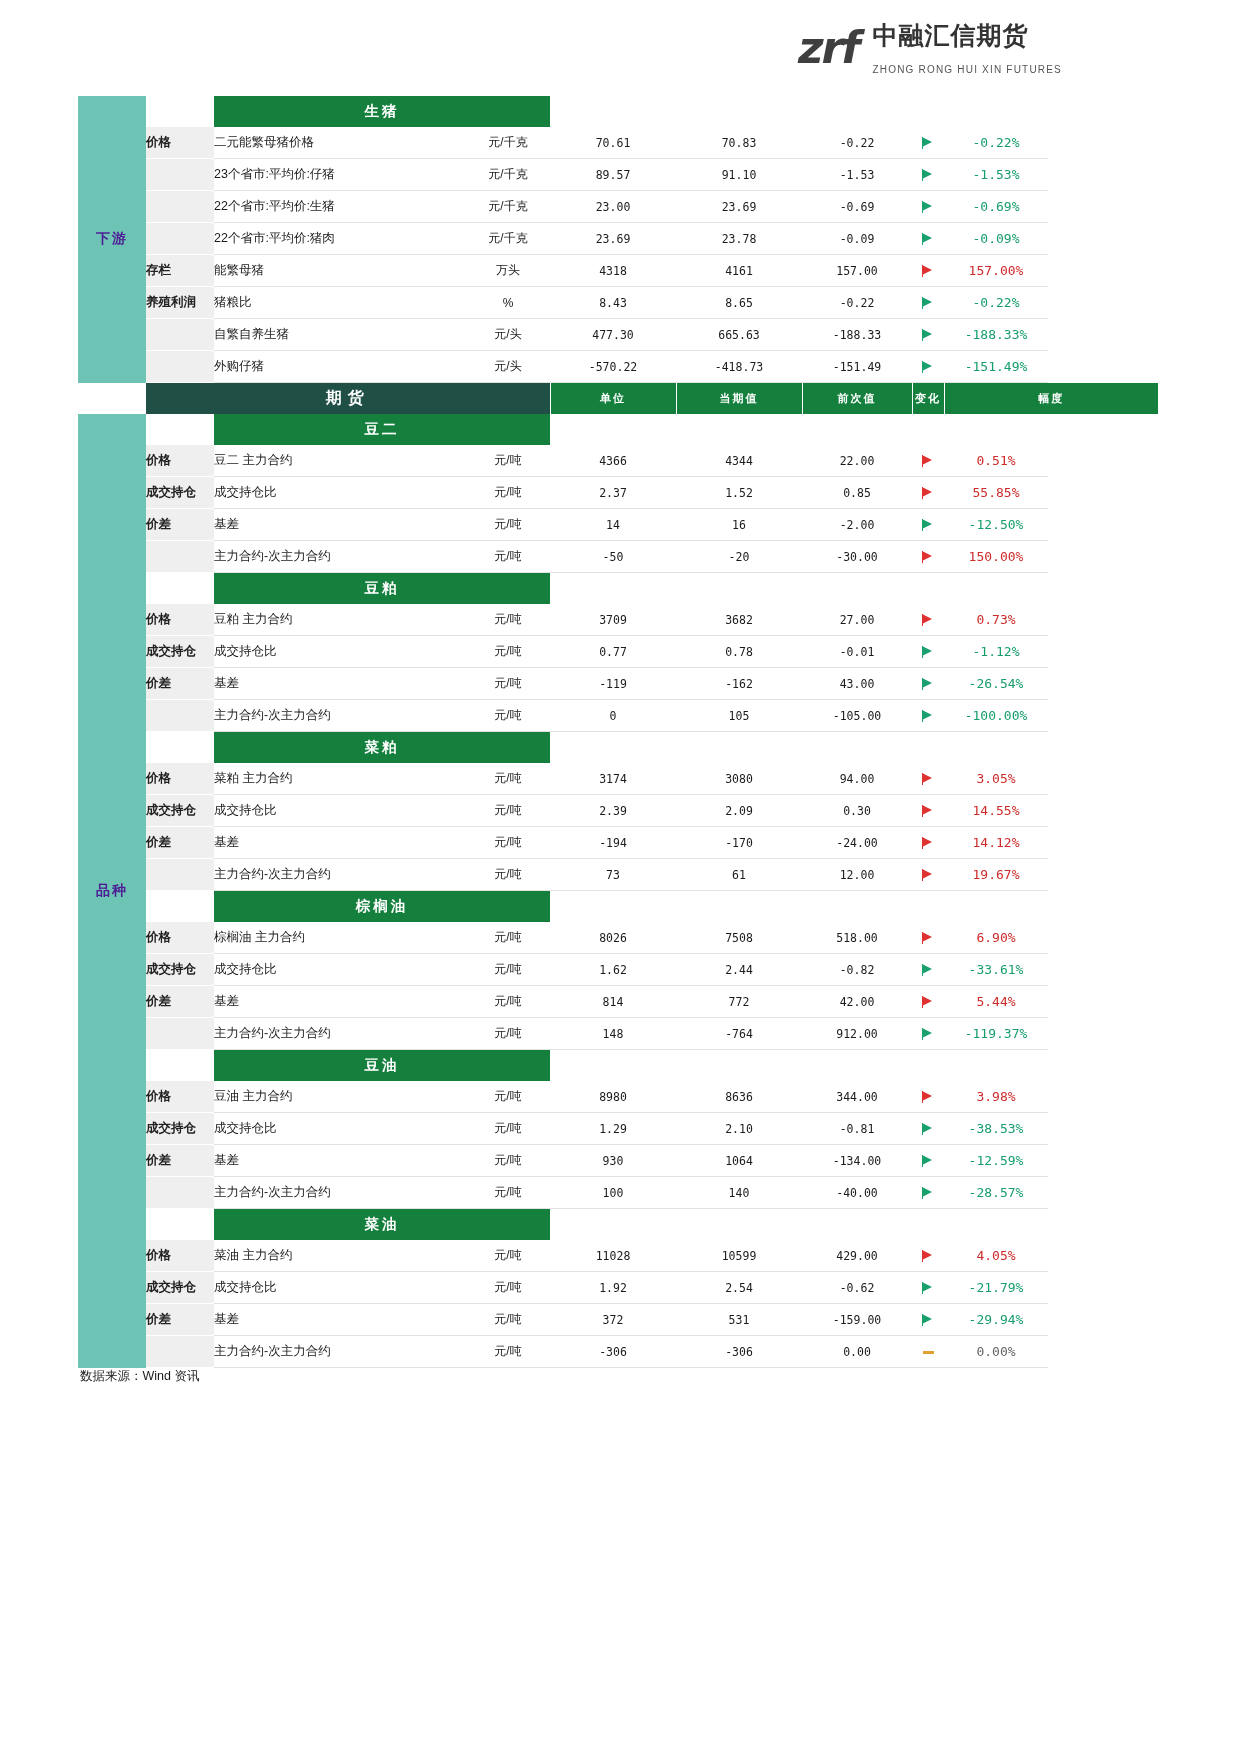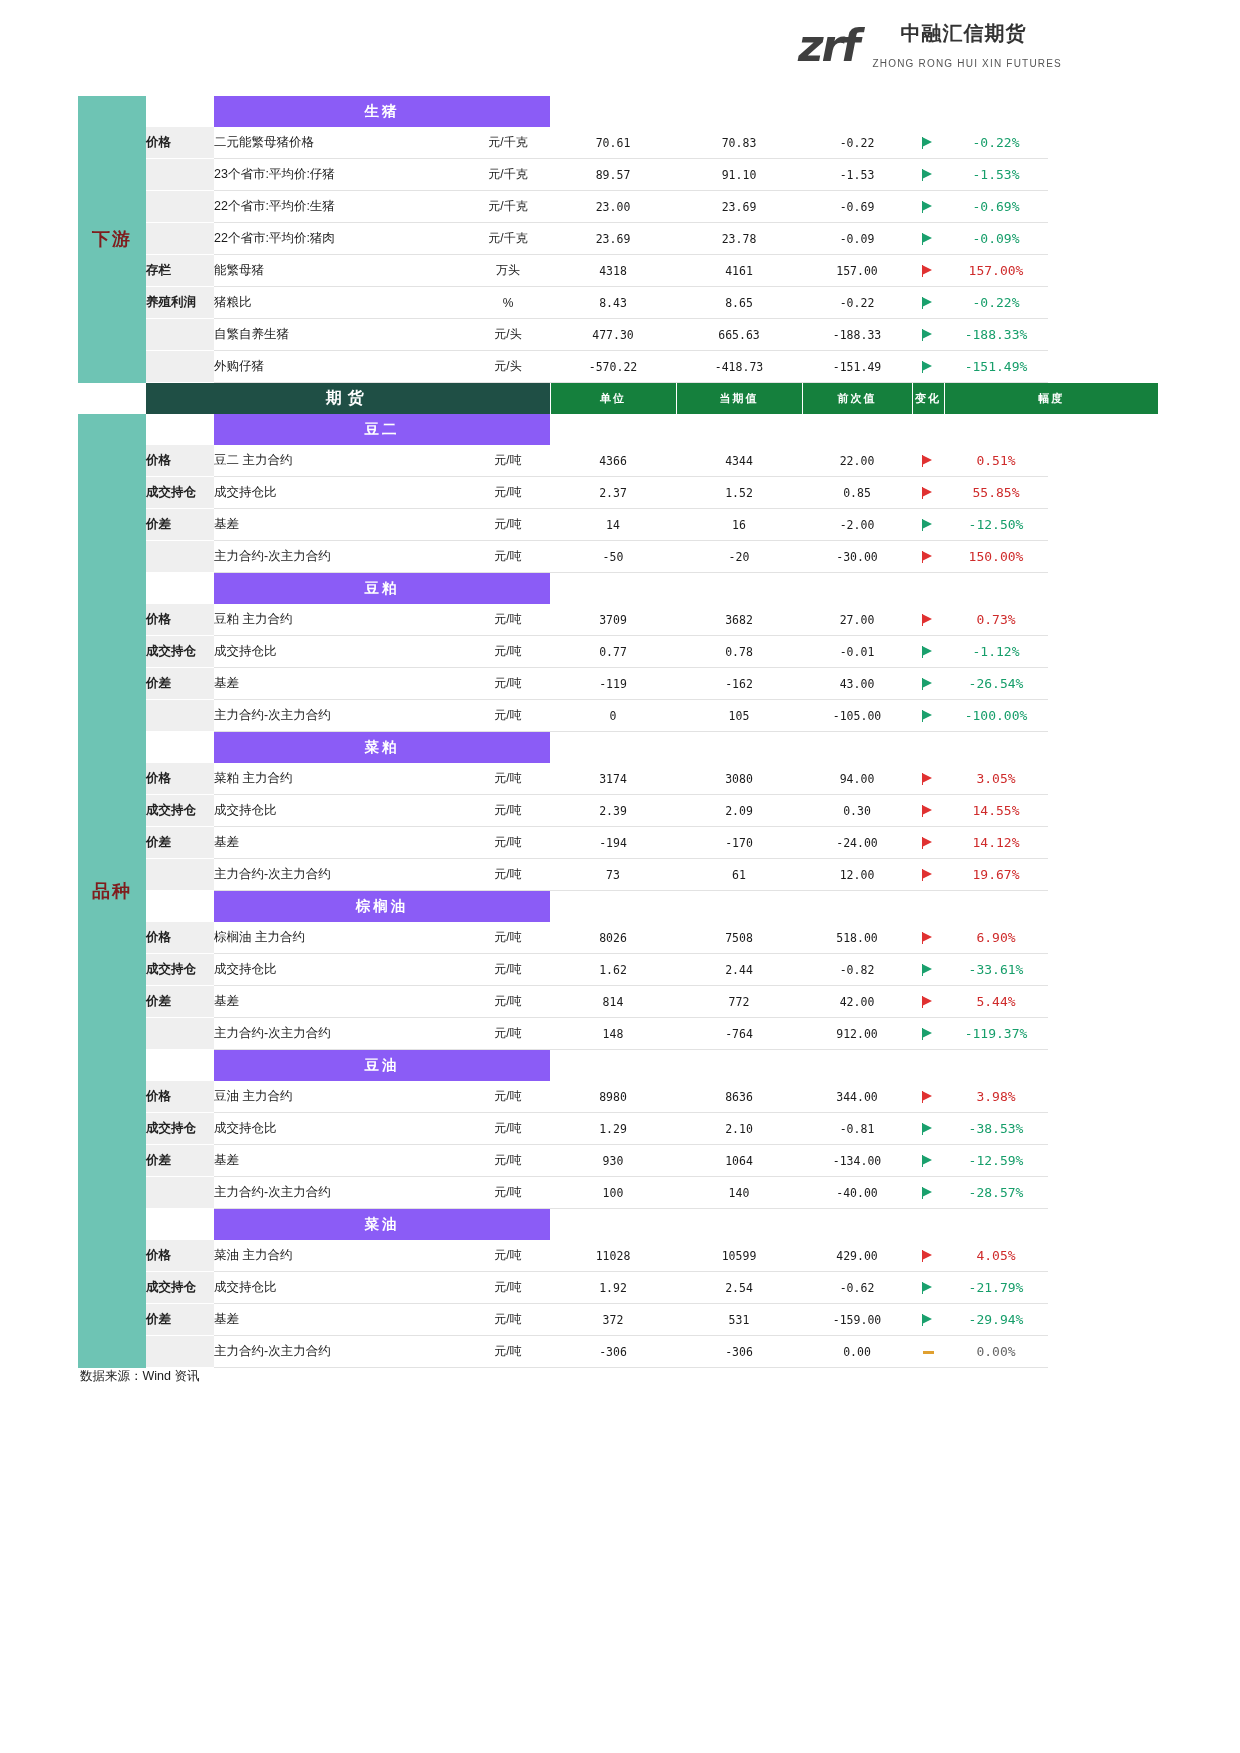--- a/index.html
+++ b/index.html
@@ -39,25 +39,24 @@
     line-height: 1;
     font-family: "DejaVu Sans", sans-serif;
   }
   .logo-text-wrap {
     display: flex;
     flex-direction: column;
     justify-content: center;
     line-height: 1.1;
   }
   .logo-cn {
-    font-size: 20px;
+    font-size: 25px;
     font-weight: bold;
     color: #333333;
     letter-spacing: 1px;
-    margin-left: 28px;
   }
   .logo-en {
     font-size: 10px;
     color: #555555;
     letter-spacing: 1.2px;
     margin-top: 14px;
   }
 
   
   .tbl-wrap {
@@ -86,34 +85,34 @@
   col.c-unit   { width: 84px; }
   col.c-cur    { width: 126px; }
   col.c-prev   { width: 126px; }
   col.c-chg    { width: 110px; }
   col.c-arrow  { width: 32px; }
   col.c-pct    { width: 104px; }
 
   
   .side-cell {
     background: #6ec4b4;
-    color: #7f1d1d;
-    text-align: center;
-    font-size: 18px;
+    color: #4c1d95;
+    text-align: center;
+    font-size: 14px;
     font-weight: bold;
     letter-spacing: 2px;
     vertical-align: middle;
   }
   .side-cell span {
     display: inline-block;
   }
 
   
   .sec-head {
-    background: #8b5cf6;
+    background: #15803d;
     color: #ffffff;
     text-align: center;
     font-weight: bold;
     font-size: 14.5px;
     letter-spacing: 3px;
     height: 34px;
   }
   .sec-blank {
     background: #ffffff;
   }

